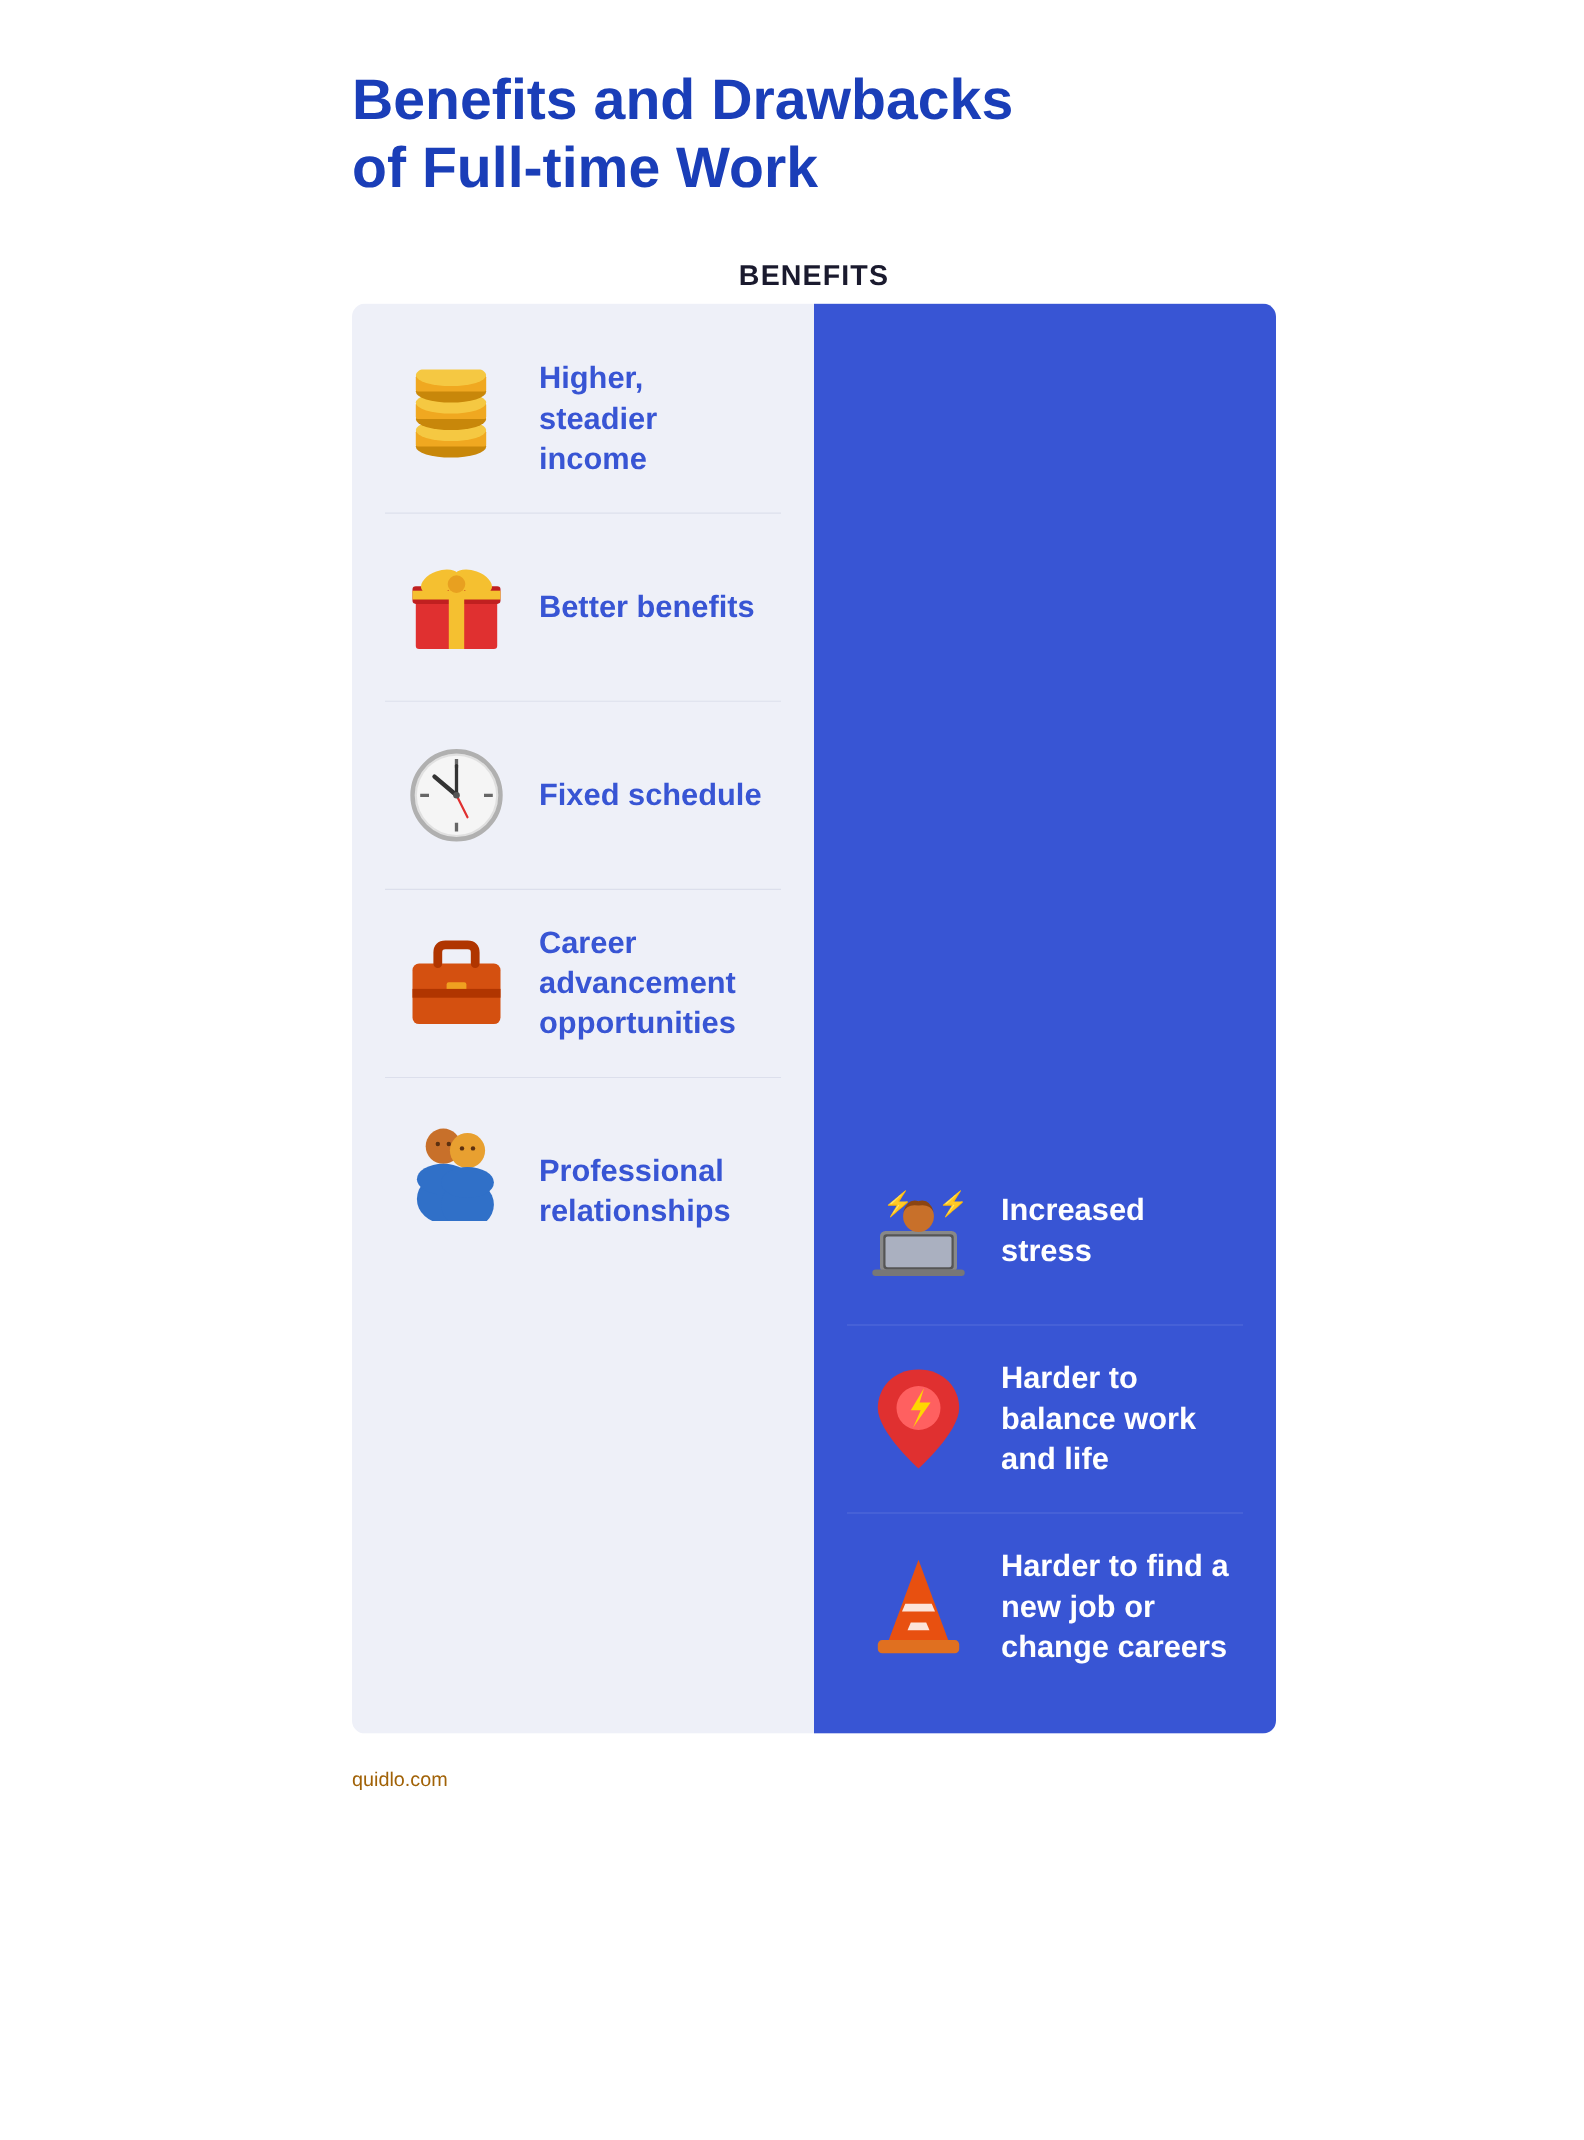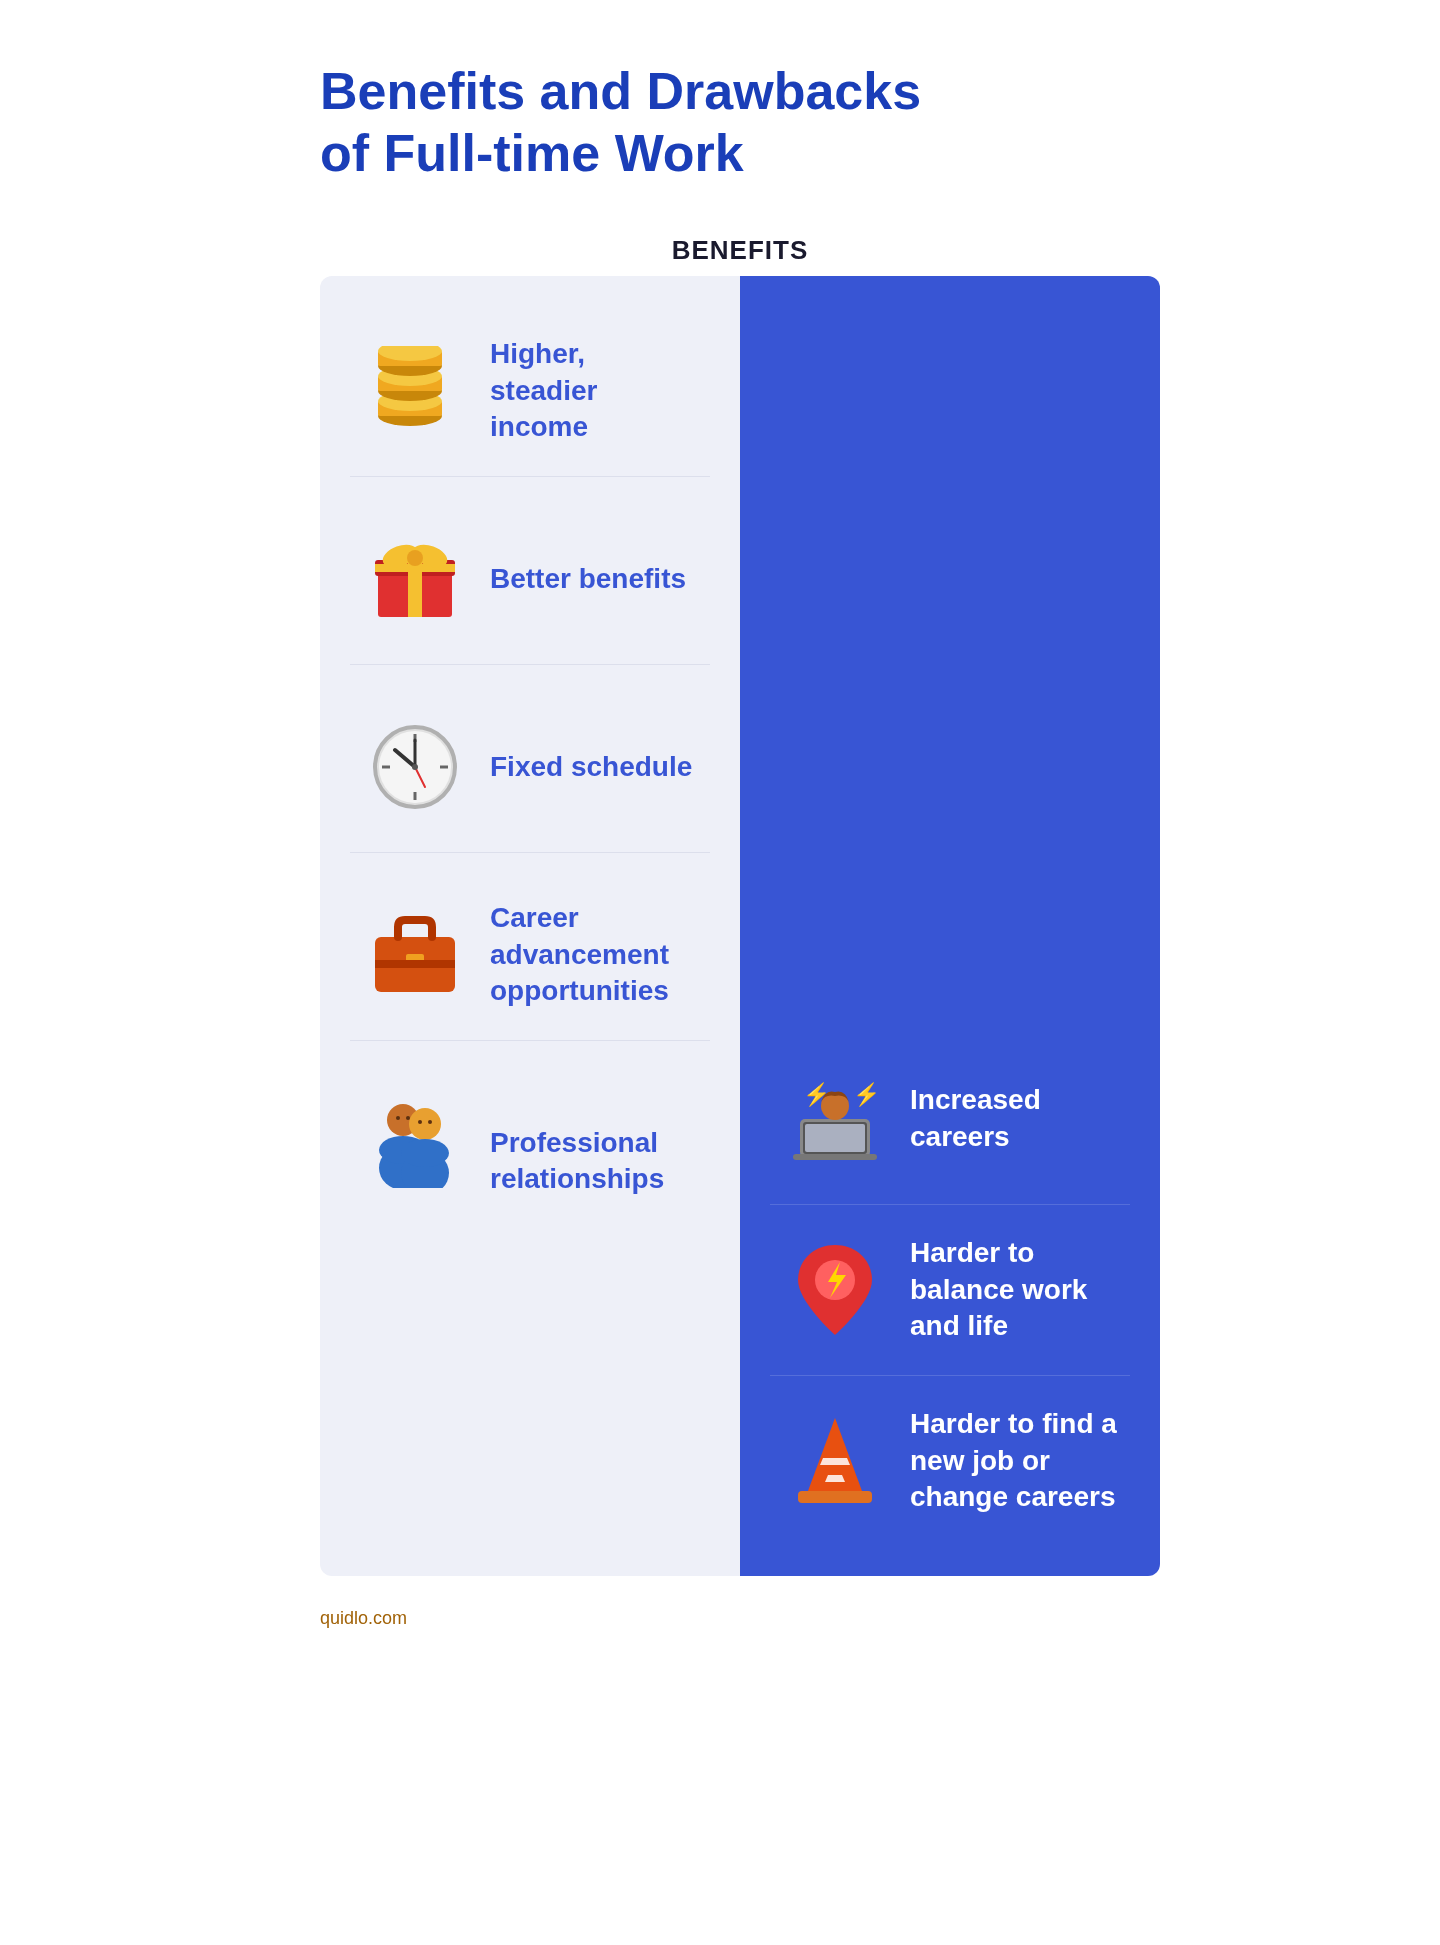--- a/index.html
+++ b/index.html
@@ -47,24 +47,24 @@
     .columns-container {
       display: flex;
       border-radius: 12px;
       overflow: hidden;
       min-height: 1300px;
     }
 
     .benefits-col {
       flex: 1;
       background: #eef0f8;
-      padding: 30px 30px;
+      padding: 20px 30px;
       display: flex;
       flex-direction: column;
-      gap: 17px;
+      gap: 0px;
     }
 
     .drawbacks-col {
       flex: 1;
       background: #3855d4;
       padding: 30px 30px;
       display: flex;
       flex-direction: column;
       gap: 0px;
     }
@@ -300,21 +300,21 @@
             <rect x="20" y="50" width="60" height="28" rx="2" fill="#aab0c0"></rect>
 
             <circle cx="50" cy="32" r="14" fill="#c8702a"></circle>
 
             <path d="M36 28 Q40 15 50 18 Q60 15 64 28 Q60 20 50 22 Q40 20 36 28Z" fill="#8B4513"></path>
 
             <text x="18" y="28" font-size="22" fill="#FFD700">⚡</text>
             <text x="68" y="28" font-size="22" fill="#FFD700">⚡</text>
           </svg>
         </div>
-        <div class="item-text">Increased careers</div>
+        <div class="item-text">Increased stress</div>
       </div>
 
       <div class="drawback-item">
         <div class="item-icon location-icon">
 
           <svg width="90" height="100" viewBox="0 0 90 100" fill="none" xmlns="http://www.w3.org/2000/svg">
 
             <path d="M45 5 C22 5 8 22 8 40 C8 62 45 95 45 95 C45 95 82 62 82 40 C82 22 68 5 45 5Z" fill="#e03030"></path>
 
             <circle cx="45" cy="40" r="20" fill="#ff6060"></circle>

